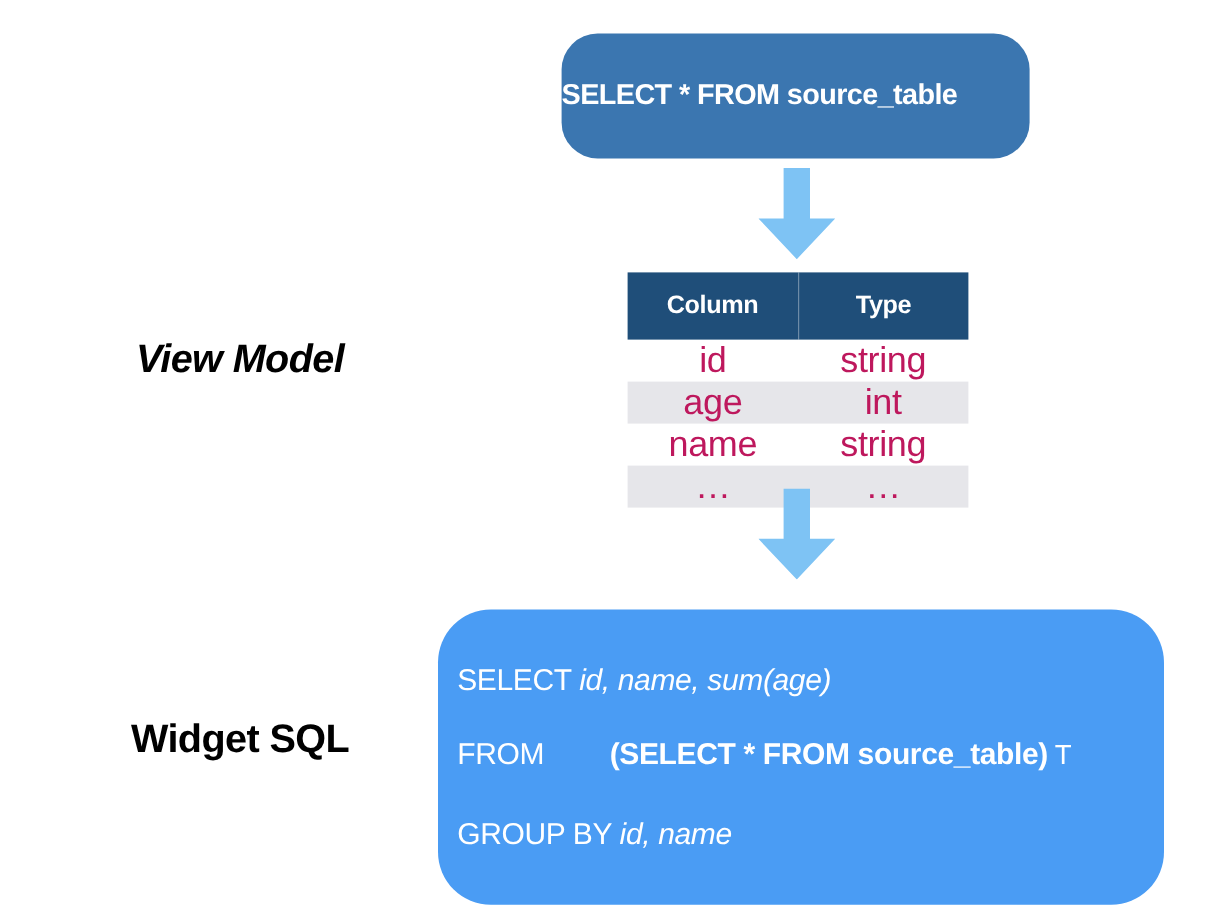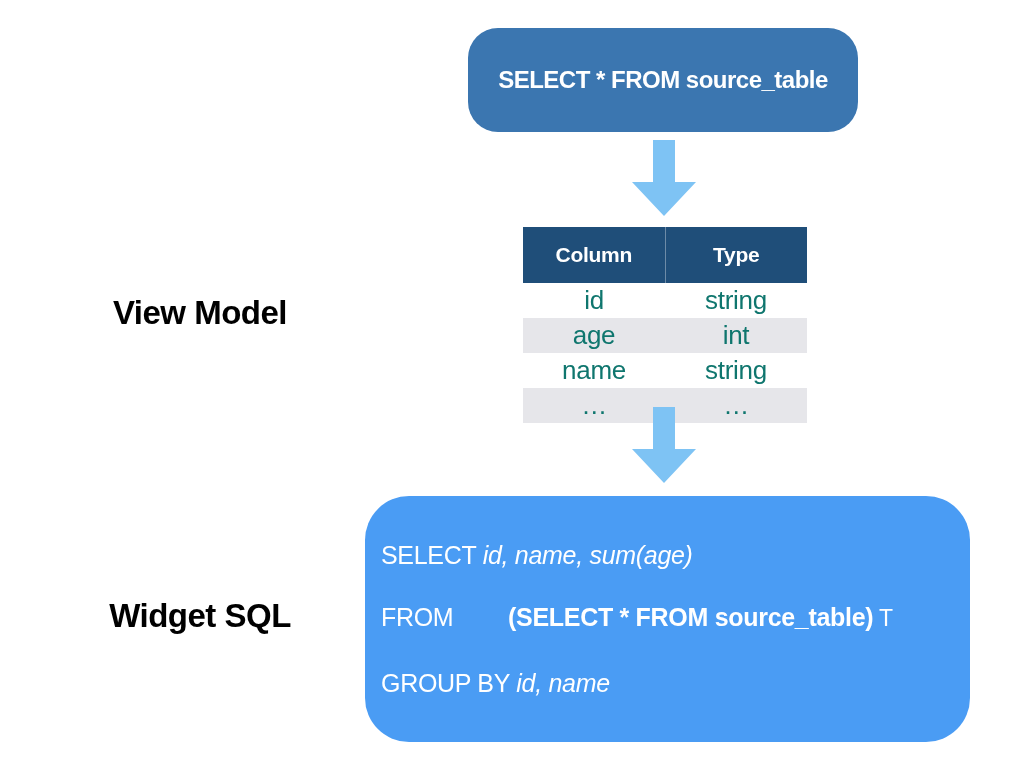--- a/index.html
+++ b/index.html
@@ -22,35 +22,35 @@
     left: 30px;
     width: 340px;
     text-align: center;
     font-size: 33px;
     font-weight: bold;
     color: #000000;
     letter-spacing: -0.5px;
     line-height: 38px;
   }
   .stage-label.view-sql   { top: 57px; }
-  .stage-label.view-model { top: 294px; }
+  .stage-label.view-model { top: 280px; font-style: italic; }
   .stage-label.widget-sql { top: 597px; }
 
   
   .view-sql-box {
     position: absolute;
     left: 468px;
     top: 28px;
     width: 390px;
     height: 104px;
     background: var(--view-sql-box-bg, #3B76B0);
     border-radius: 30px;
     display: flex;
     align-items: center;
-    justify-content: center;
+    justify-content: flex-start;
   }
   .view-sql-box .sql-text {
     color: var(--text-on-blue, #ffffff);
     font-size: 24px;
     font-weight: bold;
     letter-spacing: -0.5px;
   }
 
   
   .down-arrow {
@@ -79,34 +79,34 @@
     color: #ffffff;
     font-size: 21px;
     font-weight: bold;
     height: 32px;
     padding: 12px;
   }
   .vm-table th + th {
     border-left: 1px solid rgba(255,255,255,0.35);
   }
   .vm-table td {
-    font-size: 26px;
-    color: #0f766e;
+    font-size: 30px;
+    color: #be185d;
     height: 35px;
     padding: 0;
   }
   .vm-table tbody tr:nth-child(even) {
     background: var(--table-stripe-bg, #E6E6EA);
   }
 
   
   .widget-sql-box {
     position: absolute;
     left: 365px;
-    top: 496px;
+    top: 508px;
     width: 605px;
     height: 246px;
     background: var(--widget-sql-box-bg, #4A9CF4);
     border-radius: 44px;
   }
   .widget-line {
     position: absolute;
     left: 16px;
     right: 10px;
     color: var(--text-on-blue, #ffffff);

